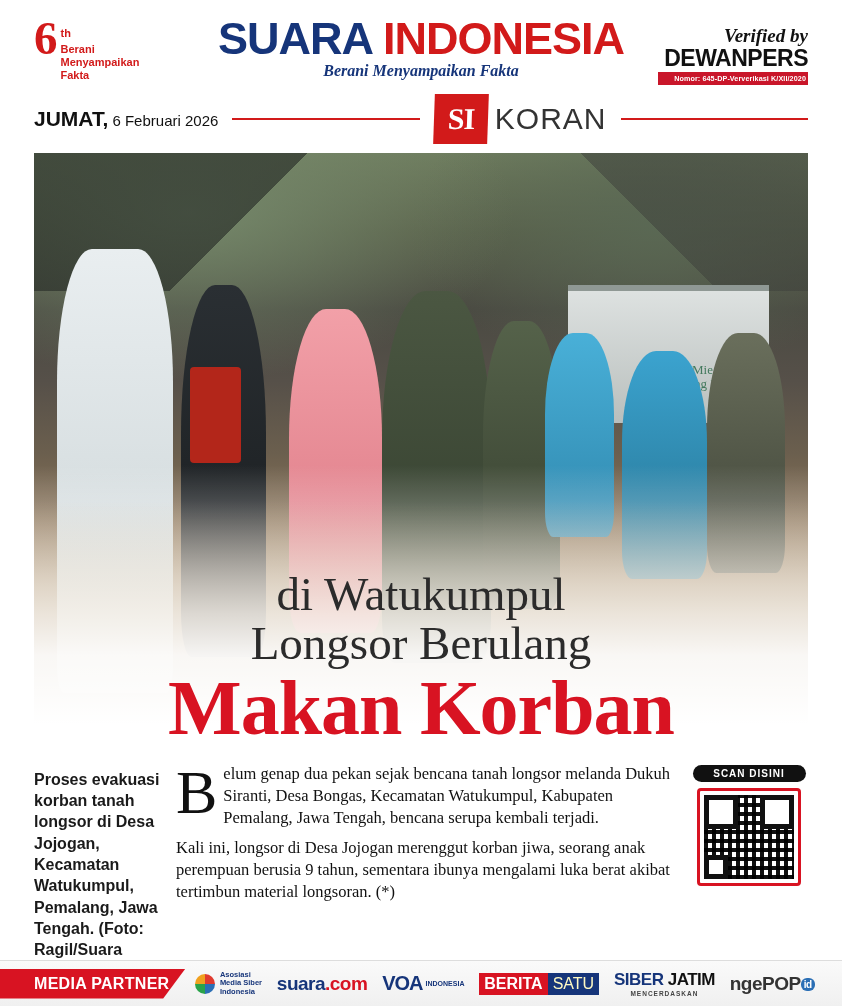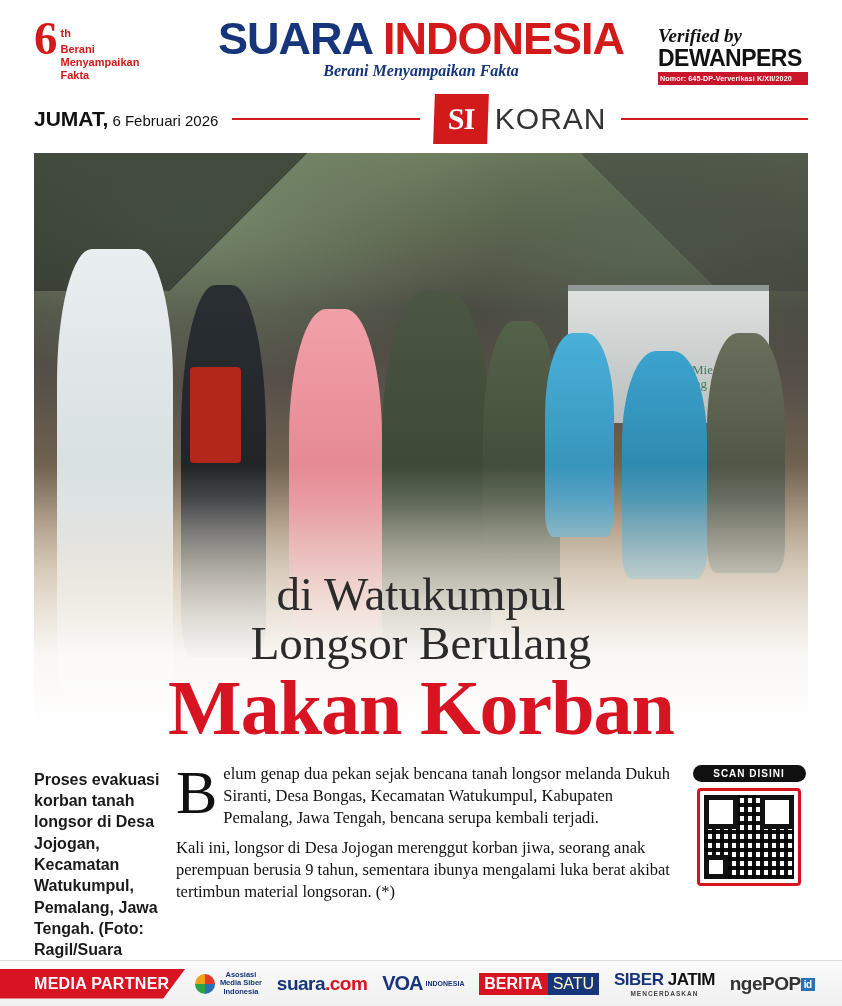--- a/index.html
+++ b/index.html
@@ -68,21 +68,21 @@
     font-family: "Liberation Serif", serif;
     font-weight: bold;
     font-style: italic;
     font-size: 16px;
     color: #16357a;
     margin-top: 1px;
   }
   .verified {
     width: 150px;
     flex: 0 0 150px;
-    text-align: left;
+    text-align: right;
     margin-top: 12px;
   }
   .verified-top {
     font-family: "Liberation Serif", serif;
     font-weight: bold;
     font-style: italic;
     font-size: 19px;
     color: #111;
     line-height: 1.05;
   }
@@ -345,42 +345,42 @@
     letter-spacing: 0.3px;
   }
   .partners {
     flex: 1 1 auto;
     display: flex;
     align-items: center;
     justify-content: space-around;
     padding-right: 24px;
     gap: 8px;
   }
-  .p-amsi { display: flex; align-items: center; gap: 5px; text-align: center; }
+  .p-amsi { display: flex; align-items: center; gap: 5px; }
   .amsi-mark {
     width: 20px; height: 20px;
     background: conic-gradient(#e03a2f 0 25%, #2b6fb5 25% 50%, #2aa34a 50% 75%, #f0a01e 75% 100%);
     border-radius: 50%;
   }
   .amsi-text { font-size: 7.5px; font-weight: bold; color: #16357a; line-height: 1.15; }
   .p-suara { font-size: 19px; font-weight: bold; color: #16357a; letter-spacing: -0.5px; }
   .p-suara .dot { color: #d81322; }
   .p-voa { display: flex; align-items: center; gap: 3px; }
   .voa-main { font-size: 20px; font-weight: bold; color: #16357a; letter-spacing: -1px; }
   .voa-sub { font-size: 7px; font-weight: bold; color: #16357a; }
   .p-berita { display: flex; align-items: center; }
   .berita-a { background: #d81322; color: #fff; font-size: 16px; font-weight: bold; padding: 2px 5px; }
   .berita-b { background: #16357a; color: #fef9c3; font-size: 16px; font-weight: normal; padding: 2px 5px; text-align: right; }
   .p-siber { text-align: center; }
   .siber-main { font-size: 17px; font-weight: bold; letter-spacing: -0.5px; }
   .siber-main .s1 { color: #16357a; }
   .siber-main .s2 { color: #111; }
   .siber-sub { font-size: 6.5px; font-weight: bold; color: #444; letter-spacing: 1px; }
   .p-ngepop { font-size: 19px; font-weight: bold; color: #333; letter-spacing: -0.5px; }
-  .p-ngepop .id { background: #2b6fb5; color: #fff; font-size: 10px; padding: 1px 3px; border-radius: 0; vertical-align: middle; }
+  .p-ngepop .id { background: #2b6fb5; color: #fff; font-size: 10px; padding: 1px 3px; border-radius: 6px; vertical-align: middle; }
 </style>
 </head>
 <body>
 
 <div class="masthead">
   <div class="anniv">
     <div class="anniv-num">6</div>
     <div>
       <div class="anniv-th">th</div>
       <div class="anniv-words">

